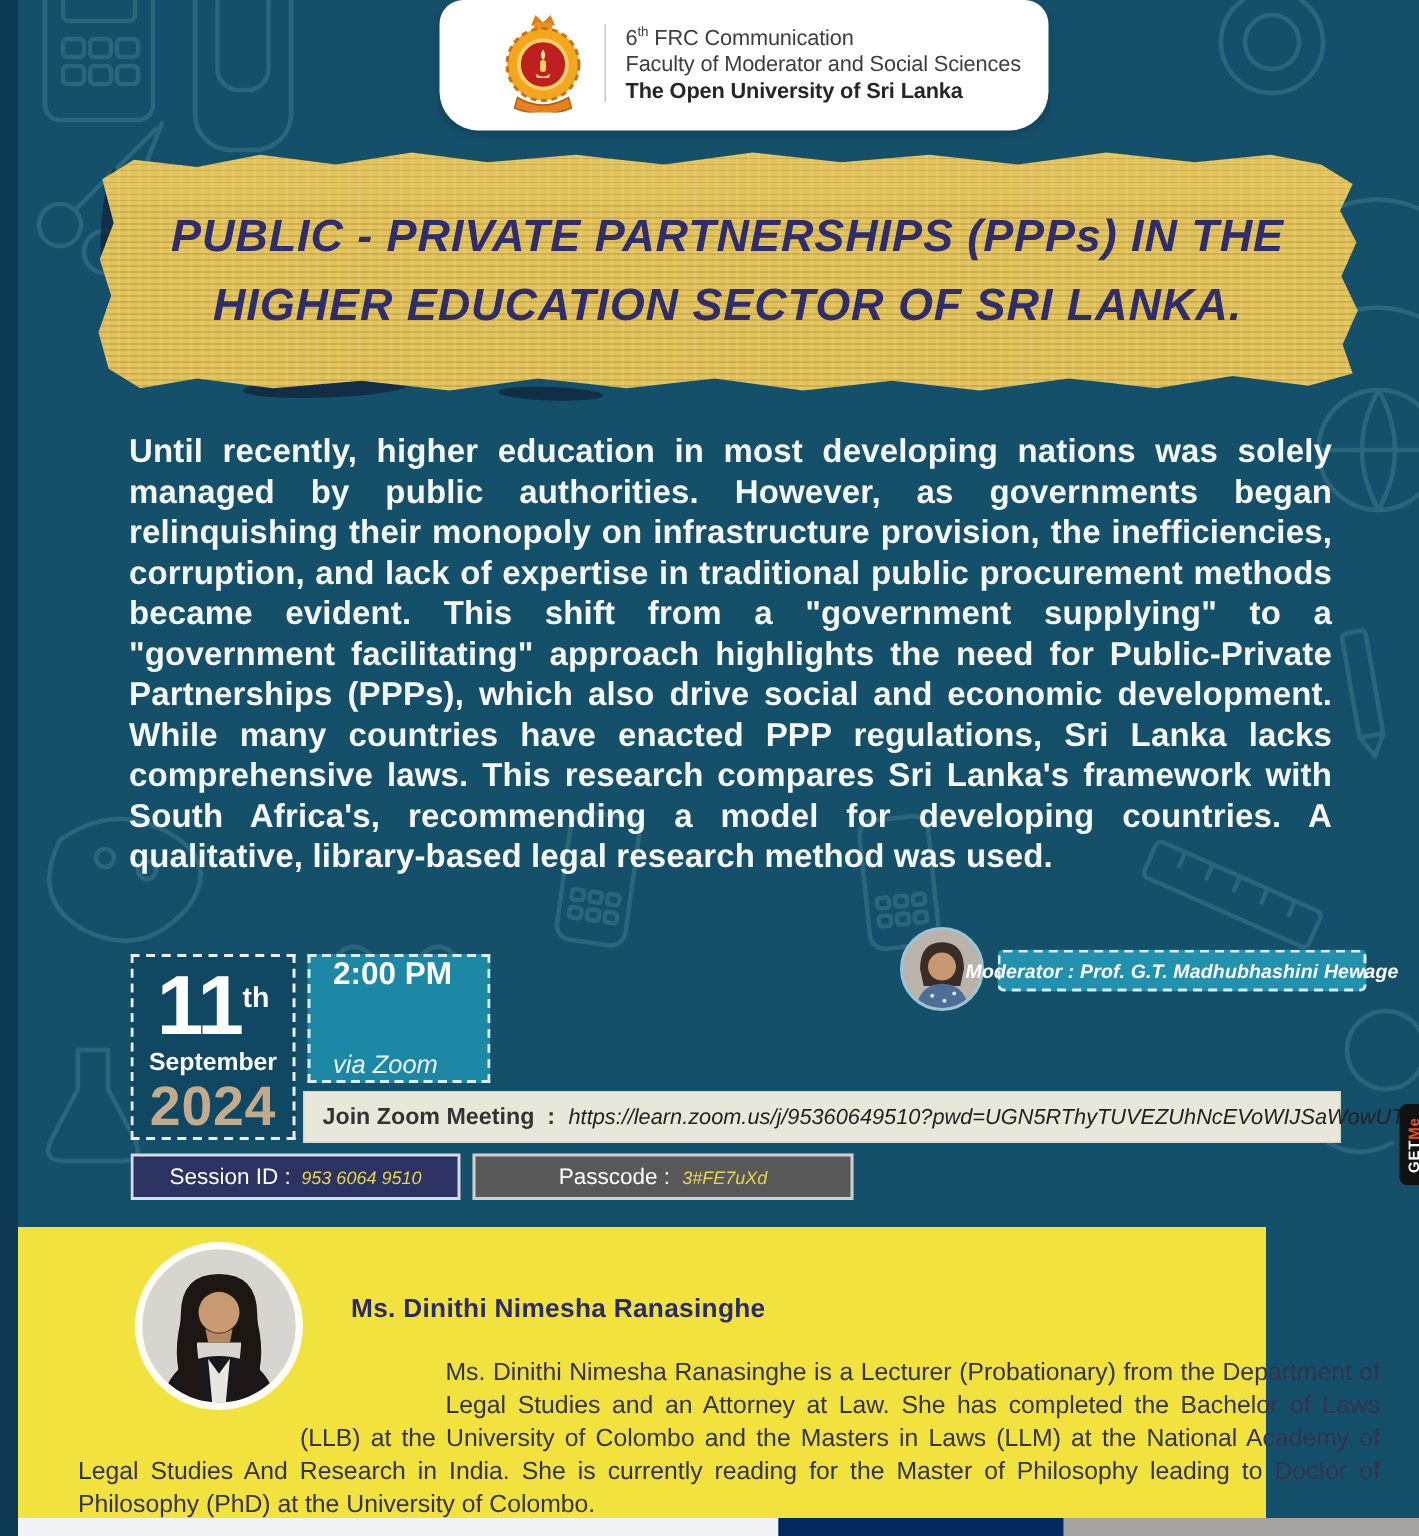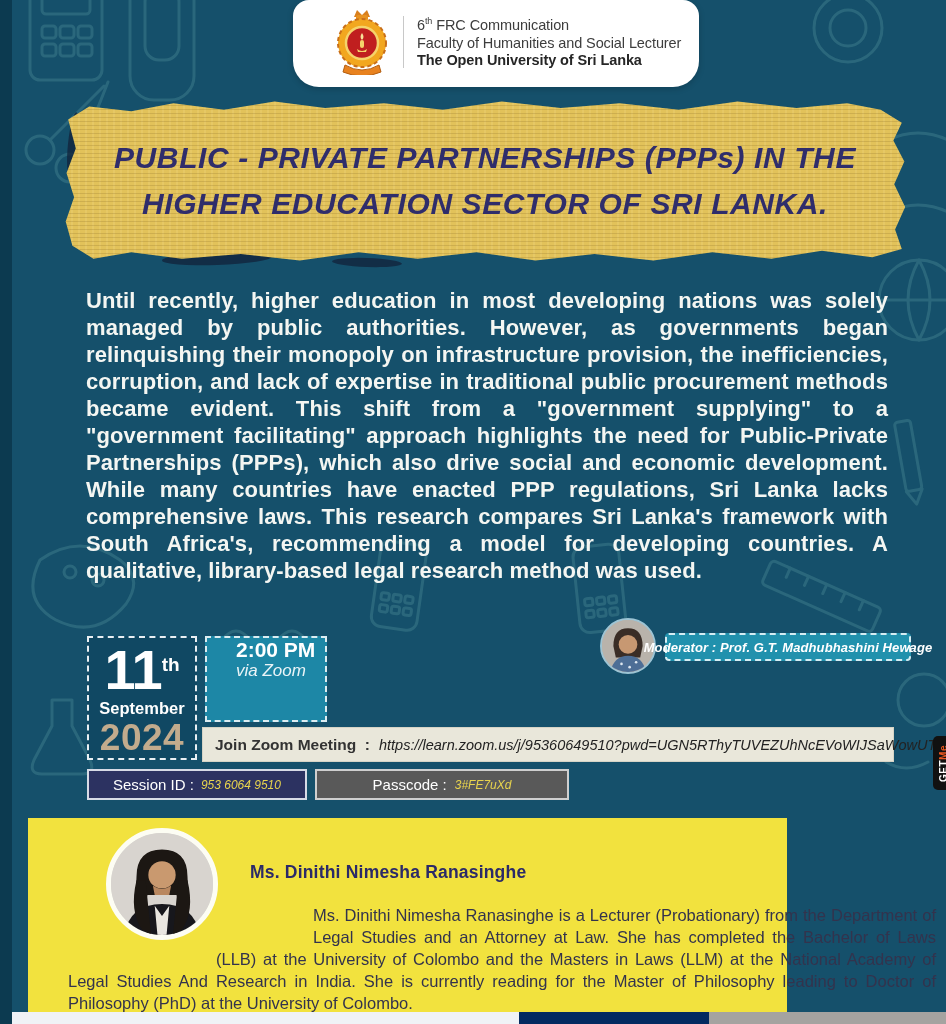--- a/index.html
+++ b/index.html
@@ -84,22 +84,22 @@
   }
   .date-box .day-row { color: #ffffff; font-weight: bold; line-height: 1; }
   .date-box .day { font-size: 56px; letter-spacing: -1px; }
   .date-box .day-suf { font-size: 19px; vertical-align: 18px; }
   .date-box .month { color: #ffffff; font-weight: bold; font-size: 16.5px; margin-top: 2px; line-height: 1; }
   .date-box .year { color: #c2ab8d; font-weight: bold; font-size: 37px; line-height: 1; margin-top: 2px; letter-spacing: 0.5px; }
 
   .time-box {
     position: absolute; left: 193px; top: 636px; width: 122px; height: 86px;
     background: #1d87a6; border: 2px dashed #dcedf2;
-    display: flex; flex-direction: column; justify-content: flex-start;
-    padding-left: 29px; z-index: 4;
+    display: flex; flex-direction: column; justify-content: space-between;
+    padding-left: 15px; z-index: 4;
   }
   .time-box .time { color: #ffffff; font-weight: bold; font-size: 21px; line-height: 1.1; }
   .time-box .via { color: #eaf4f7; font-style: italic; font-size: 17px; line-height: 1.2; }
 
   
   .join-bar {
     position: absolute; left: 190px; top: 727px; width: 692px; height: 35px;
     background: #e9e7da; border: 1px solid #d6d4c6;
     display: flex; align-items: center; padding: 0 12px; gap: 9px;
     z-index: 4;
@@ -131,21 +131,21 @@
   }
   .watermark .wm {
     writing-mode: vertical-rl; transform: rotate(180deg);
     font-size: 10px; font-weight: bold; letter-spacing: 0.5px; line-height: 1;
   }
   .watermark .wg { color: #ffffff; }
   .watermark .wo { color: #e8551e; }
 
   
   .speaker {
-    position: absolute; left: 16px; top: 818px; width: 759px; height: 194px;
+    position: absolute; left: 0; top: 818px; width: 832px; height: 194px;
     background: #f2e23e; z-index: 5;
   }
   .speaker-photo {
     position: absolute; left: 78px; top: 10px; width: 112px; height: 112px;
     border-radius: 50%; overflow: hidden; border: 5px solid #fdfdf3;
     background: #d8d4cf; z-index: 2;
   }
   .speaker-name {
     position: absolute; left: 222px; top: 44px;
     color: #2b2a68; font-weight: bold; font-size: 17.5px; letter-spacing: 0.2px;
@@ -232,21 +232,21 @@
       <circle cx="27" cy="34" r="24" fill="#f2a71f" stroke="#c96f18" stroke-width="2" stroke-dasharray="4 3"></circle>
       <circle cx="27" cy="34" r="16" fill="#c01f1f" stroke="#f5d36a" stroke-width="2.5"></circle>
       <path d="M22 40 q5 4 10 0 l-1 3 l-8 0 z" fill="#f5d36a"></path>
       <rect x="25" y="31" width="4" height="8" rx="2" fill="#f5d36a"></rect>
       <path d="M27 24 q3 4 0 7 q-3 -3 0 -7 z" fill="#f8e39a"></path>
       <path d="M10 56 q17 10 34 0 l2 7 q-19 8 -38 0 z" fill="#e8821f" stroke="#b35f13" stroke-width="1"></path>
     </svg>
     <div class="divider"></div>
     <div class="org">
       <div class="l1"><span>6</span><sup>th</sup><span> FRC Communication</span></div>
-      <div class="l2">Faculty of Humanities and Social Lecturer</div>
+      <div class="l2">Faculty of Moderator and Social Sciences</div>
       <div class="l3">The Open University of Sri Lanka</div>
     </div>
   </div>
 
   <div class="smudge s1"></div>
   <div class="smudge s2"></div>
   <div class="smudge s3"></div>
   <div class="brush">
     <div class="t">PUBLIC - PRIVATE PARTNERSHIPS (PPPs) IN THE</div>
     <div class="t">HIGHER EDUCATION SECTOR OF SRI LANKA.</div>

